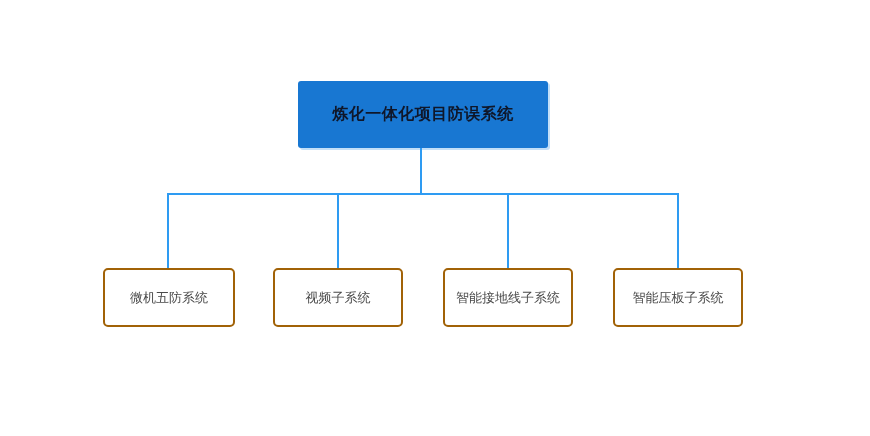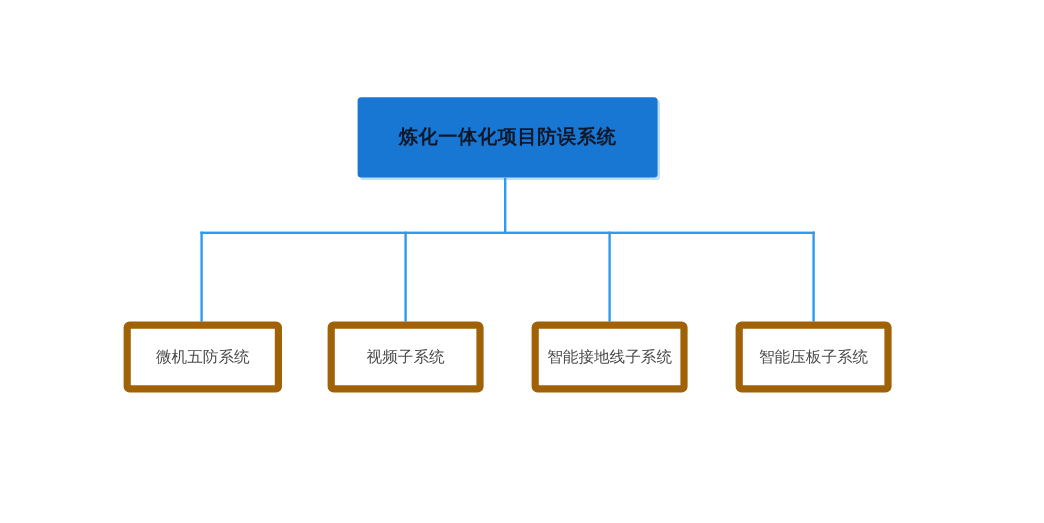--- a/index.html
+++ b/index.html
@@ -32,21 +32,21 @@
     font-size: 16px;
     font-weight: bold;
     border-radius: 3px;
     box-shadow: 2px 2px 0 rgba(120, 185, 240, 0.45);
     letter-spacing: 0.5px;
   }
   .node.child {
     top: 268px;
     height: 59px;
     background: #ffffff;
-    border: 6px solid #a16207;
+    border: 2px solid #a16207;
     border-radius: 5px;
     color: #4a4a4a;
     font-size: 13px;
   }
   .node.child.c1 { left: 103px; width: 132px; }
   .node.child.c2 { left: 273px; width: 130px; }
   .node.child.c3 { left: 443px; width: 130px; }
   .node.child.c4 { left: 613px; width: 130px; }
   .connector {
     position: absolute;

